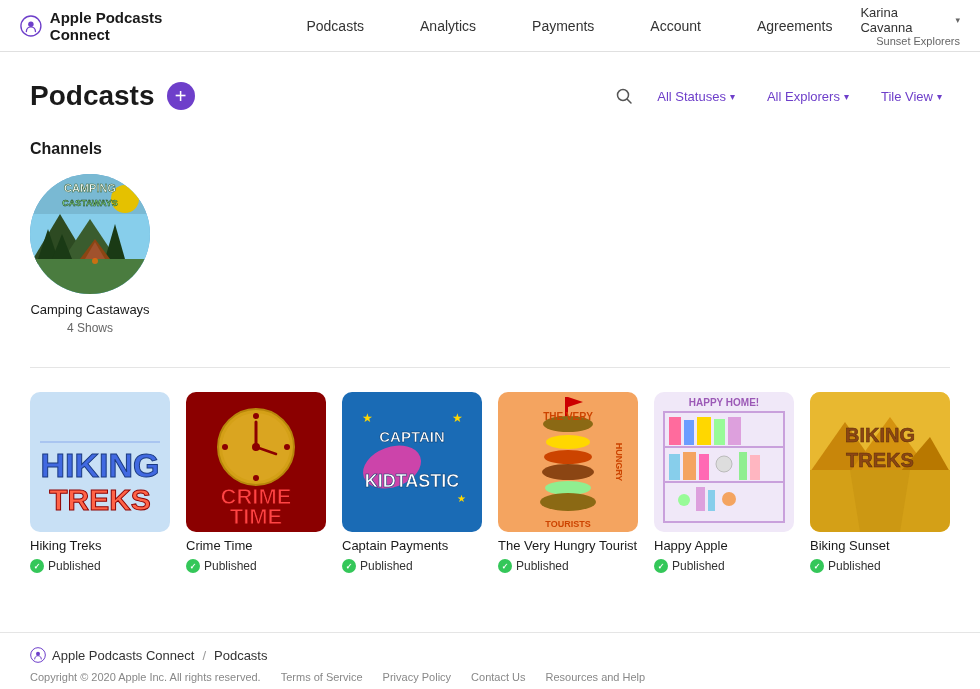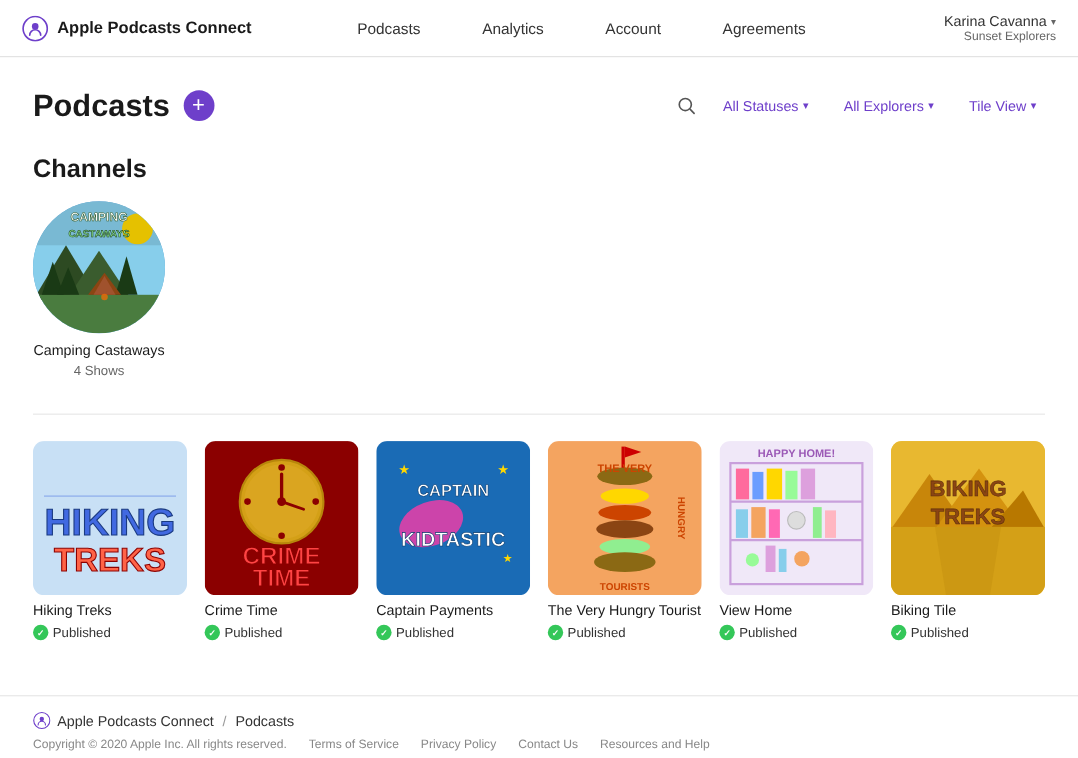--- a/index.html
+++ b/index.html
@@ -134,21 +134,21 @@
       border: none;
       padding: 4px 8px;
     }
     .filter-btn .chevron {
       font-size: 10px;
       color: #6e3fca;
     }
 
     
     .section-title {
-      font-size: 23px;
+      font-size: 16px;
       font-weight: 600;
       color: #1a1a1a;
       margin-bottom: 16px;
     }
 
     
     .channels-section {
       margin-bottom: 32px;
     }
     .channel-item {
@@ -292,20 +292,21 @@
       <svg class="podcast-icon" viewBox="0 0 24 24" fill="none">
         <circle cx="12" cy="12" r="11" stroke="#6e3fca" stroke-width="1.5" fill="none"></circle>
         <circle cx="12" cy="10" r="3" fill="#6e3fca"></circle>
         <path d="M7 18c0-2.76 2.24-5 5-5s5 2.24 5 5" stroke="#6e3fca" stroke-width="1.5" fill="none" stroke-linecap="round"></path>
       </svg>
       <span>Apple Podcasts Connect</span>
     </a>
     <nav class="header-nav">
       <a class="nav-item">Podcasts</a>
       <a class="nav-item">Analytics</a>
+      <a class="nav-item">Payments</a>
       <a class="nav-item">Account</a>
       <a class="nav-item">Agreements</a>
     </nav>
   </div>
   <div class="header-user">
     <span class="header-user-name">
       <span>Karina Cavanna</span>
       <span class="chevron-down">▾</span>
     </span>
     <span class="header-user-org">Sunset Explorers</span>
@@ -507,21 +508,21 @@
             <rect x="96" y="63" width="10" height="25" fill="#FFB6C1"></rect>
 
             <circle cx="30" cy="108" r="6" fill="#98FB98"></circle>
             <rect x="42" y="95" width="9" height="24" fill="#DDA0DD"></rect>
             <rect x="54" y="98" width="7" height="21" fill="#87CEEB"></rect>
             <circle cx="75" cy="107" r="7" fill="#F4A460"></circle>
 
             <text x="70" y="14" text-anchor="middle" font-family="Arial Black, sans-serif" font-size="10" font-weight="900" fill="#9b59b6">HAPPY HOME!</text>
           </svg>
         </div>
-        <span class="show-name">View Home</span>
+        <span class="show-name">Happy Apple</span>
         <div class="show-status">
           <div class="status-dot"></div>
           <span>Published</span>
         </div>
       </div>
 
       <div class="show-tile">
         <div class="show-art">
           <svg viewBox="0 0 140 140">
             <rect width="140" height="140" fill="#F5C842"></rect>
@@ -534,21 +535,21 @@
 
             <rect x="0" y="78" width="140" height="62" fill="#D4A017"></rect>
 
             <polygon points="50,140 90,140 100,78 40,78" fill="#C49010" opacity="0.5"></polygon>
 
             <text x="70" y="50" text-anchor="middle" font-family="Arial Black, sans-serif" font-size="20" font-weight="900" fill="#8B4513" stroke="#5a2d0c" stroke-width="0.5">BIKING</text>
 
             <text x="70" y="75" text-anchor="middle" font-family="Arial Black, sans-serif" font-size="20" font-weight="900" fill="#8B4513" stroke="#5a2d0c" stroke-width="0.5">TREKS</text>
           </svg>
         </div>
-        <span class="show-name">Biking Tile</span>
+        <span class="show-name">Biking Sunset</span>
         <div class="show-status">
           <div class="status-dot"></div>
           <span>Published</span>
         </div>
       </div>
 
     </div>
   </div>
 </div>
 

